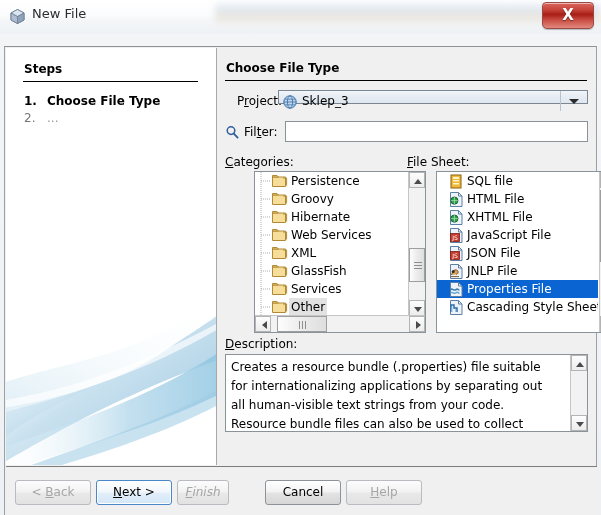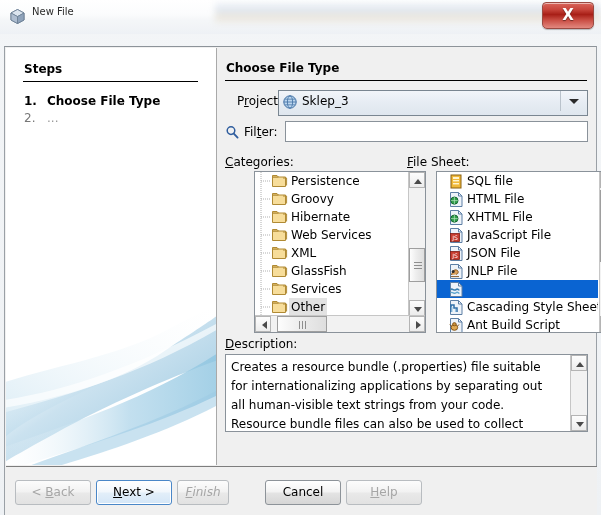--- a/index.html
+++ b/index.html
@@ -44,21 +44,21 @@
     font-size: 11px; color: rgba(90,140,90,0.45);
     filter: blur(2.2px);
     letter-spacing: .5px;
   }
   .title-icon {
     position: absolute; left: 9px; top: 8px;
     width: 17px; height: 17px;
   }
   .title-text {
     position: absolute; left: 32px; top: 6px;
-    font-size: 10px; color: #2b2b2b;
+    font-size: 13px; color: #2b2b2b;
     font-family: "DejaVu Sans", "Liberation Sans", sans-serif;
   }
 
   .close-btn {
     position: absolute; right: 7px; top: 2px;
     width: 50px; height: 25px;
     border-radius: 4px 4px 5px 5px;
     border: 1px solid #9a4a42;
     background: linear-gradient(180deg, #d9665c 0%, #c8453c 26%, #a81f17 46%, #cb5147 70%, #e2887f 100%);
     box-shadow: inset 0 1px 0 rgba(255,255,255,.55), 0 1px 1px rgba(0,0,0,.25);
@@ -125,21 +125,21 @@
     position: absolute; left: 8px; top: 32px;
     width: 362px; height: 1px; background: #000;
   }
 
   .lbl { position: absolute; font-size: 12px; color: #000; }
   .lbl u { text-decoration: underline; }
 
   
   .combo {
     position: absolute; left: 61px; top: 42px;
-    width: 310px; height: 26px;
+    width: 310px; height: 14px;
     border: 1px solid #7a8691;
     background: linear-gradient(180deg,#f2f5f9 0%, #e6ecf3 50%, #dfe6ee 100%);
     box-sizing: border-box;
     cursor: pointer;
   }
   .combo-globe { position: absolute; left: 4px; top: 3px; width: 14px; height: 14px; }
   .combo-text {
     position: absolute; left: 23px; top: 3px;
     font-size: 12px; color: #000;
   }
@@ -589,40 +589,31 @@
                   </svg></span>
                 <span class="txt">JNLP File</span>
               </div>
               <div class="row sel-blue" aria-selected="true">
                 <span class="ico"><svg width="16" height="15" viewBox="0 0 16 15">
                     <path d="M1.5 0.5 H9.5 L13 4 V14.5 H1.5 Z" fill="#eef3f9" stroke="#5d7fa5" stroke-width="1"></path>
                     <path d="M9.5 0.5 V4 H13" fill="none" stroke="#5d7fa5" stroke-width="1"></path>
                     <path d="M1.6 7.6 C3.4 5.8 5 9.4 7 7.6 C8.6 6.2 9.6 8 10.4 8" fill="none" stroke="#3a7fb0" stroke-width="1.6"></path>
                     <path d="M1.6 10.8 C3.4 9 5 12.6 7 10.8 C8.6 9.4 9.6 11.2 10.4 11.2" fill="none" stroke="#5fa6cf" stroke-width="1.4"></path>
                   </svg></span>
+                <span class="txt">Properties File</span>
               </div>
               <div class="row">
                 <span class="ico"><svg width="16" height="15" viewBox="0 0 16 15">
                     <path d="M1.5 0.5 H9.5 L13 4 V14.5 H1.5 Z" fill="#eef3f9" stroke="#5d7fa5" stroke-width="1"></path>
                     <path d="M9.5 0.5 V4 H13" fill="none" stroke="#5d7fa5" stroke-width="1"></path>
                     <path d="M2 12 V5 H5 V8 H8 V12" fill="none" stroke="#2f6fa8" stroke-width="1.5"></path>
                     <path d="M3 12 V7 M6.5 12 V9" stroke="#9ac6e4" stroke-width="1.1"></path>
                   </svg></span>
                 <span class="txt">Cascading Style Sheet</span>
               </div>
-              <div class="row">
-                <span class="ico"><svg width="16" height="15" viewBox="0 0 16 15">
-                    <path d="M1.5 0.5 H9.5 L13 4 V14.5 H1.5 Z" fill="#eef3f9" stroke="#5d7fa5" stroke-width="1"></path>
-                    <path d="M9.5 0.5 V4 H13" fill="none" stroke="#5d7fa5" stroke-width="1"></path>
-                    <ellipse cx="5.4" cy="9.4" rx="3.3" ry="2.9" fill="#e0aa55" stroke="#7a4c12" stroke-width="0.9"></ellipse>
-                    <ellipse cx="5.4" cy="6.2" rx="1.8" ry="1.6" fill="#c98f3c" stroke="#7a4c12" stroke-width="0.8"></ellipse>
-                    <path d="M2 8 L0.8 6.4 M8.8 8 L10 6.4" stroke="#7a4c12" stroke-width="0.8"></path>
-                  </svg></span>
-                <span class="txt">Ant Build Script</span>
-              </div>
             </div>
         </div>
 
         <div class="vsb" style="height:160px;">
           <div class="sb-btn" style="left:0; top:0; width:16px; height:16px;">
             <span class="ar-up" style="left:4px; top:6px;"></span>
           </div>
           <div class="sb-thumb" style="left:0; top:18px; width:16px; height:72px;">
             <span class="grip" style="left:4px; top:32px; width:8px; height:1px;"></span>
             <span class="grip" style="left:4px; top:35px; width:8px; height:1px;"></span>

